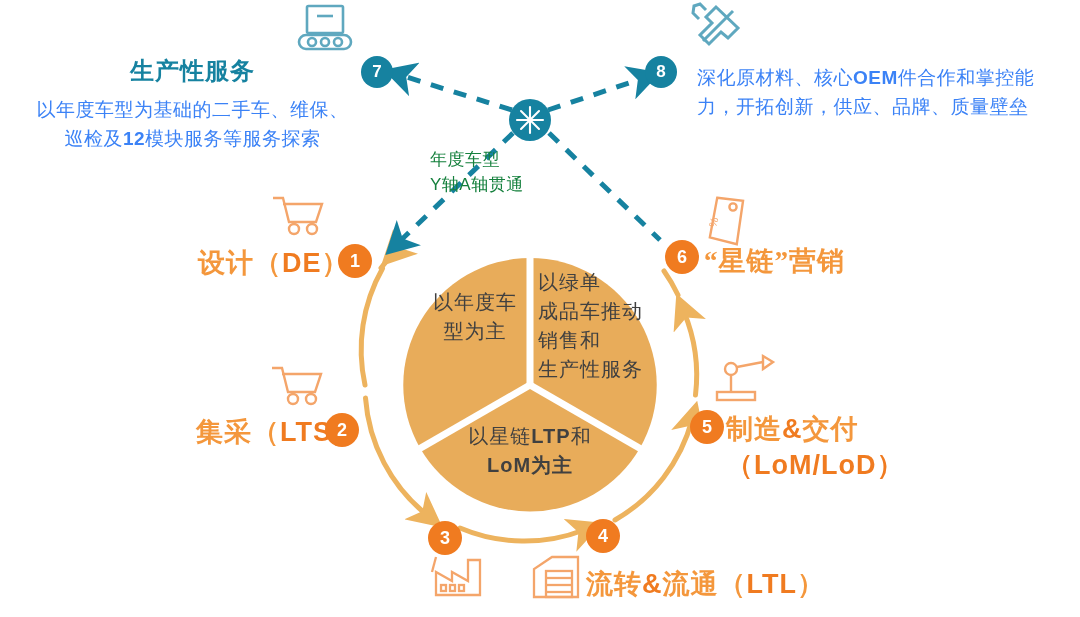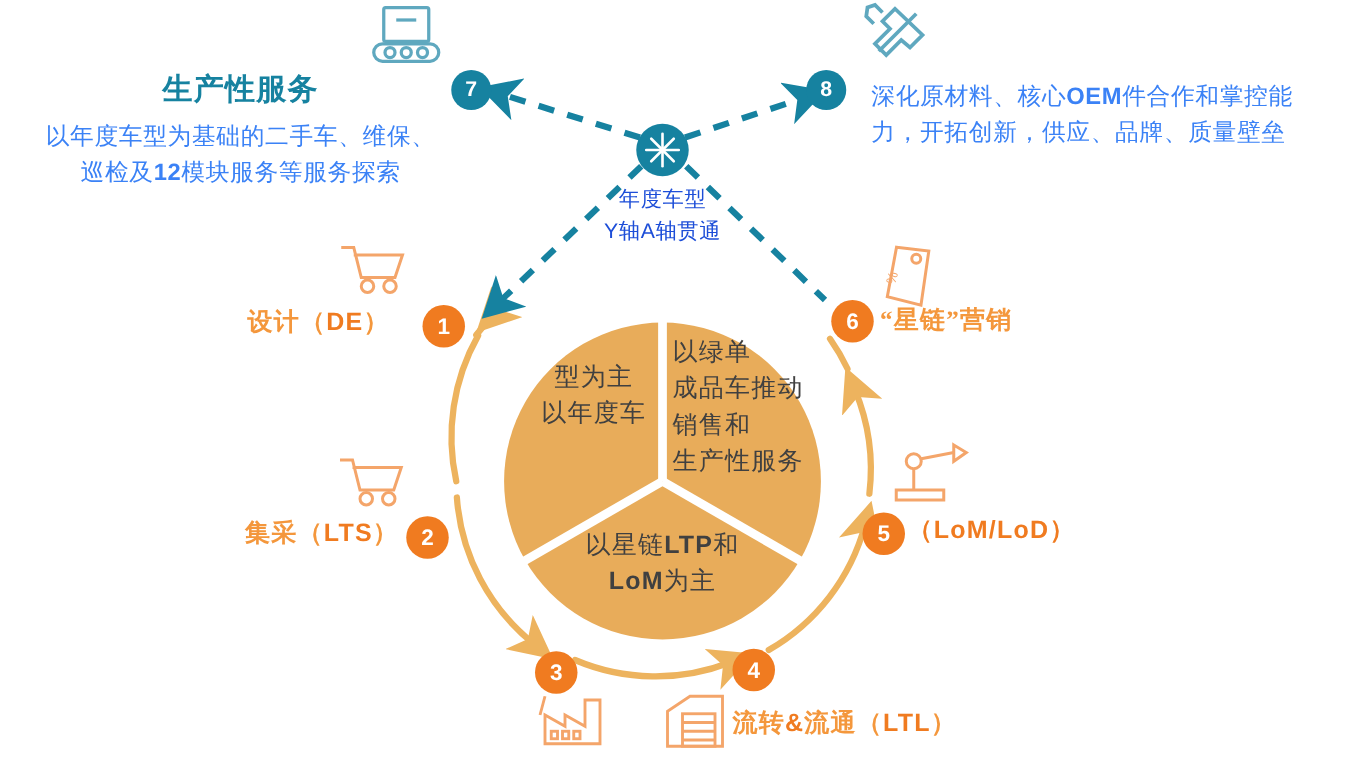--- a/index.html
+++ b/index.html
@@ -32,31 +32,31 @@
     display:flex;align-items:center;justify-content:center;
     color:#fff;font-family:"Liberation Sans",sans-serif;font-weight:bold;
     z-index:30;
   }
   .badge.teal-b{background:#1682A0;width:32px;height:32px;font-size:17px;}
   .badge.or-b{background:#F07B20;width:34px;height:34px;font-size:18px;}
 
   
   .ring-label{
     position:absolute;font-family:"Liberation Serif","DejaVu Serif",serif;
-    font-size:20px;color:#F4973C;font-weight:bold;white-space:nowrap;
+    font-size:27px;color:#F4973C;font-weight:bold;white-space:nowrap;
     letter-spacing:1px;line-height:1.35;
   }
   .ring-label .en{font-family:"Liberation Sans",sans-serif;color:#F07B20;font-weight:bold;}
   .ring-label .amp{font-family:"Liberation Sans",sans-serif;color:#F07B20;font-weight:bold;}
 
   
   .hub-caption{
-    position:absolute;text-align:center;
-    font-family:"Liberation Serif","DejaVu Serif",serif;
-    font-size:17px;color:#1d4ed8;line-height:1.45;letter-spacing:0.5px;
+    position:absolute;text-align:left;
+    font-family:"Liberation Serif","DejaVu Serif",serif;
+    font-size:17px;color:#15803d;line-height:1.45;letter-spacing:0.5px;
     white-space:nowrap;
   }
   .hub-caption .sans{font-family:"Liberation Sans",sans-serif;}
 
   
   .sector-label{
     position:absolute;color:#404040;
     font-family:"Liberation Serif","DejaVu Serif",serif;
     font-size:20px;line-height:1.45;letter-spacing:1px;white-space:nowrap;
   }
@@ -213,34 +213,34 @@
   <div class="badge teal-b" style="left:645px;top:56px;">
     <span>8</span>
   </div>
 
   <div class="hub-caption" style="left:430px;top:148px;width:200px;">
     <div>年度车型</div>
     <div><span class="sans">Y</span><span>轴</span><span class="sans">A</span><span>轴贯通</span></div>
   </div>
 
   <div class="sector-label" style="left:410px;top:288px;width:130px;text-align:center;">
+    <div>以年度车</div>
     <div>型为主</div>
-    <div>以年度车</div>
   </div>
 
   <div class="sector-label" style="left:538px;top:268px;">
     <div>以绿单</div>
     <div>成品车推动</div>
     <div>销售和</div>
     <div>生产性服务</div>
   </div>
 
   <div class="sector-label ctr" style="left:420px;top:422px;width:220px;">
     <div>以星链<span class="sans">LTP</span>和</div>
-    <div class="sans">LoM<span style="font-family:'Liberation Serif',serif;font-weight:normal;text-align:center;">为主</span></div>
+    <div class="sans">LoM<span style="font-family:'Liberation Serif',serif;font-weight:bold;text-align:center;">为主</span></div>
   </div>
 
   <div class="badge or-b" style="left:338px;top:244px;">
     <span>1</span>
   </div>
   <div class="ring-label" style="left:198px;top:245px;">
     <span>设计（</span><span class="en">DE</span><span>）</span>
   </div>
 
   <div class="badge or-b" style="left:325px;top:413px;">
@@ -258,20 +258,21 @@
     <span>4</span>
   </div>
   <div class="ring-label" style="left:586px;top:566px;">
     <span>流转</span><span class="amp">&amp;</span><span>流通（</span><span class="en">LTL</span><span>）</span>
   </div>
 
   <div class="badge or-b" style="left:690px;top:410px;">
     <span>5</span>
   </div>
   <div class="ring-label" style="left:726px;top:411px;">
+    <div><span>制造</span><span class="amp">&amp;</span><span>交付</span></div>
     <div style="text-align:center;"><span class="en">（LoM/LoD）</span></div>
   </div>
 
   <div class="badge or-b" style="left:665px;top:240px;">
     <span>6</span>
   </div>
   <div class="ring-label" style="left:704px;top:243px;">
     <span>“星链”营销</span>
   </div>
 

